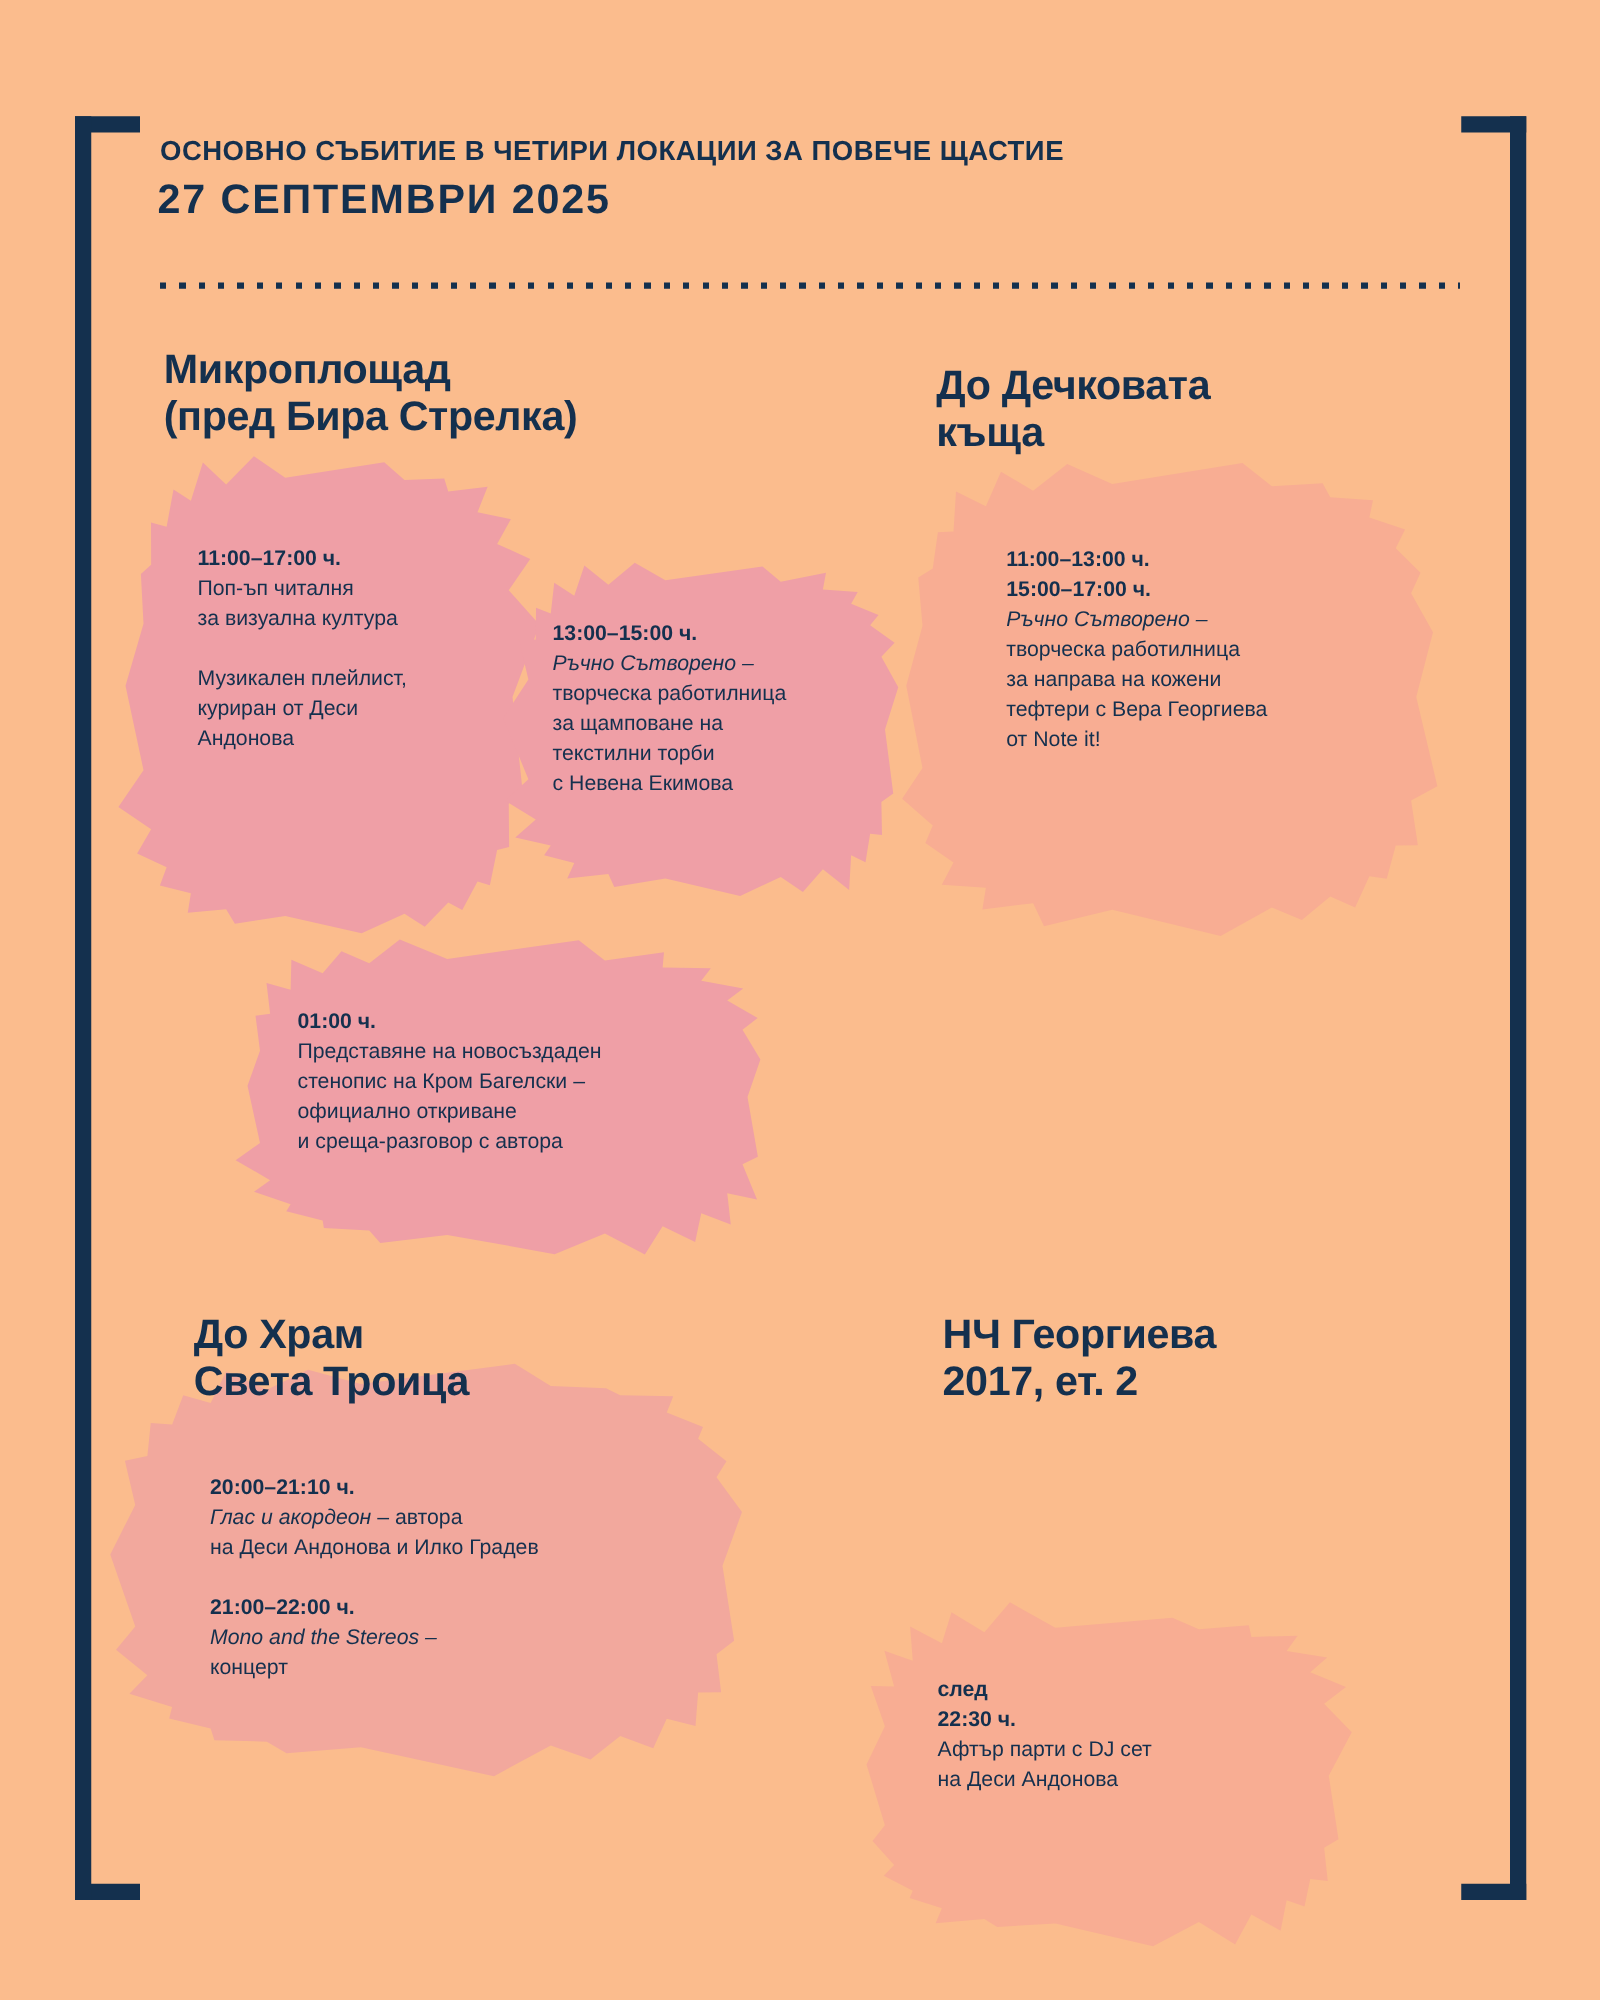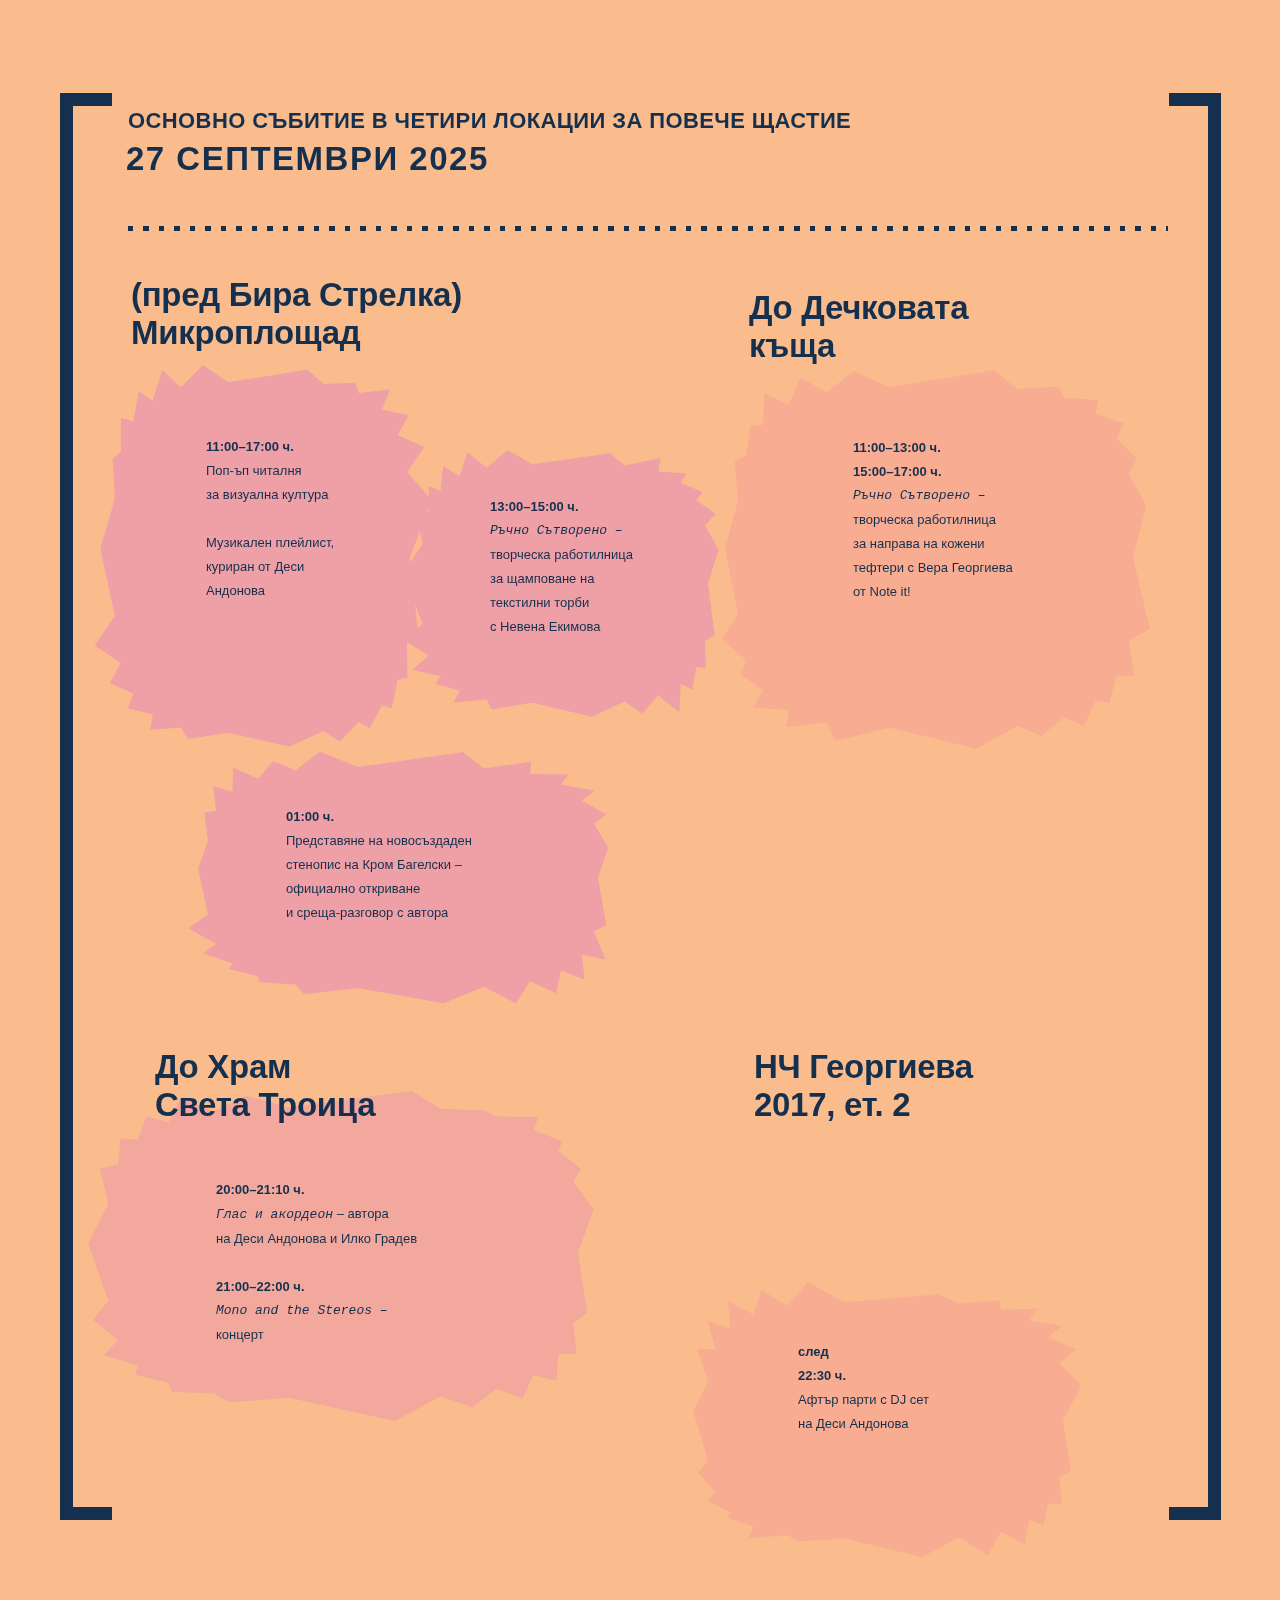--- a/index.html
+++ b/index.html
@@ -15,23 +15,23 @@
   .blob path.salmon{fill:#F8AD93;}
   .blob path.soft{fill:#F2A89D;}
   .bracket{position:absolute;top:93px;height:1401px;width:39px;}
   .bracket.left{left:60px;border-left:13px solid #14304E;border-top:13px solid #14304E;border-bottom:13px solid #14304E;}
   .bracket.right{left:1169px;border-right:13px solid #14304E;border-top:13px solid #14304E;border-bottom:13px solid #14304E;}
   .kicker{left:128px;top:108px;font-size:22px;font-weight:bold;letter-spacing:.4px;text-align:center;}
   .title{left:126px;top:140px;font-size:33px;font-weight:800;letter-spacing:1.5px;}
   .dots{left:128px;top:226px;width:1040px;height:5px;
     background:repeating-linear-gradient(to right,#14304E 0 5px,transparent 5px 15.5px);}
   .loc-h{font-size:33px;line-height:38px;font-weight:800;letter-spacing:-.3px;}
-  .ev{font-size:13px;line-height:24px;margin-left:48px;}
+  .ev{font-size:17px;line-height:24px;}
   .ev .t{font-weight:bold;}
-  .ev .i{font-style:italic;font-family:Liberation Mono, monospace;}
+  .ev .i{font-style:italic;}
   .gap{height:24px;}
 </style>
 </head>
 <body>
 
 <div class="poster">
 
   <div class="bracket left"></div>
   <div class="bracket right"></div>
 
@@ -52,22 +52,22 @@
       <path class="rose" d="M415.0 134.5L423.3 182.3L411.0 188.3L422.6 216.6L398.8 211.6L401.6 236.5L378.0 227.5L373.1 250.6L347.1 238.0L332.9 260.5L300.9 243.7L260.7 260.3L174.8 244.9L121.2 251.3L112.4 241.4L76.1 239.3L75.1 233.4L46.0 225.9L49.5 220.3L20.2 210.4L33.1 201.1L5.5 185.2L25.0 171.4L15.0 125.5L25.0 97.6L21.4 69.5L33.1 67.9L30.2 43.3L49.5 48.7L50.1 24.7L75.1 35.6L90.2 18.0L112.4 27.6L136.8 8.5L174.8 24.1L280.0 9.1L300.9 25.3L348.2 18.8L347.1 31.0L385.7 31.6L378.0 41.5L411.6 47.7L398.8 57.4L423.1 71.3L411.0 80.7L425.3 104.6Z"></path>
     </svg>
   <svg class="blob" style="left:83px;top:1083px" viewBox="0 0 519 339" width="519" height="339">
       <path class="soft" d="M495.0 169.5L504.3 229.5L490.2 240.3L493.9 270.7L475.5 271.0L473.4 297.8L450.4 292.0L439.6 315.5L413.2 305.8L389.4 324.6L357.6 313.3L312.2 337.9L205.7 314.8L146.2 319.6L130.5 310.3L88.5 309.1L85.5 299.7L52.3 291.7L54.7 282.5L20.5 271.9L34.9 257.2L9.8 236.7L25.2 218.1L5.2 160.5L25.2 120.9L16.9 85.6L34.9 81.8L37.6 55.3L54.7 56.5L63.6 33.2L85.5 39.3L98.0 14.2L130.5 28.7L163.5 12.8L205.7 24.2L328.9 8.0L357.6 25.7L401.8 27.6L413.2 33.2L455.6 34.0L450.4 47.0L479.4 58.5L475.5 68.0L498.2 86.0L490.2 98.7L510.6 126.6Z"></path>
     </svg>
   <svg class="blob" style="left:683px;top:1278px" viewBox="0 0 404 285" width="404" height="285">
       <path class="salmon" d="M380.0 142.5L387.8 193.3L376.3 200.1L379.2 226.8L365.2 225.2L360.6 247.2L346.3 242.2L341.5 266.6L318.1 253.5L305.1 277.6L276.1 259.6L239.4 278.9L161.3 260.8L114.7 263.5L104.5 257.2L65.5 260.5L70.5 248.5L44.7 240.3L47.2 234.5L24.0 222.5L32.3 213.9L15.0 194.8L24.9 182.1L10.2 133.5L24.9 102.9L13.6 70.7L32.3 71.1L24.5 42.5L47.2 50.5L45.1 23.1L70.5 36.5L78.2 11.7L104.5 27.8L124.9 3.8L161.3 24.2L254.9 16.2L276.1 25.4L316.1 22.2L318.1 31.5L355.1 30.6L346.3 42.8L378.8 47.9L365.2 59.8L393.8 71.5L376.3 84.9L398.4 107.8Z"></path>
     </svg>
 
   <div class="abs loc-h" style="left:131px;top:276px">
+    <div>Микроплощад</div>
     <div>(пред Бира Стрелка)</div>
-    <div>Микроплощад</div>
   </div>
 
   <div class="abs loc-h" style="left:749px;top:289px">
     <div>До Дечковата</div>
     <div>къща</div>
   </div>
 
   <div class="abs ev" style="left:158px;top:435px">
     <div class="t">11:00–17:00 ч.</div>
     <div>Поп-ъп читалня</div>

